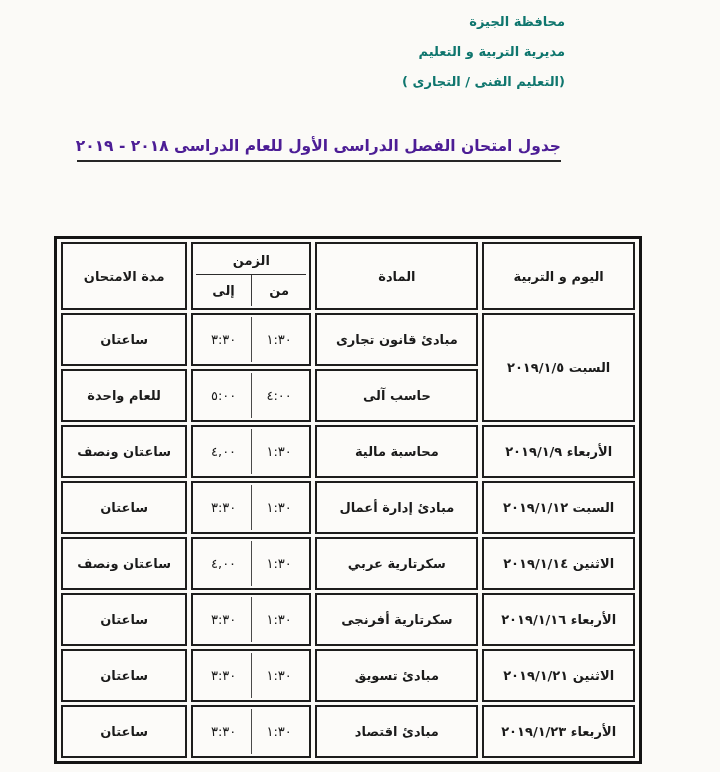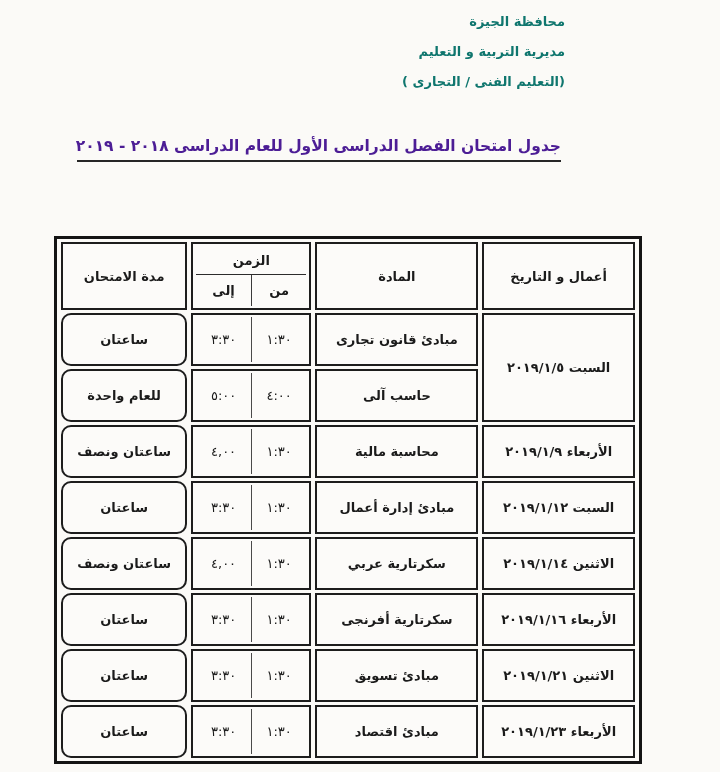--- a/index.html
+++ b/index.html
@@ -83,21 +83,21 @@
   .time-head .zh-bottom span.zh-from{border-left:1.6px solid #3a3a3a;}
   
   .time-pair{display:flex;height:45px;}
   .time-pair span{
     flex:1;display:flex;align-items:center;justify-content:center;
     font-weight:400;font-size:13px;
   }
   .time-pair span.t-from{border-left:1.6px solid #4a4a4a;}
   td.date-cell{font-size:12.5px;}
   td.subject-cell{font-size:13px;}
-  td.duration-cell{font-size:13px;border-radius:10px;}
+  td.duration-cell{font-size:13px;}
   
   .footer-note{
     position:absolute;
     top:742px;right:75px;
     font-size:13px;
     font-weight:600;
     color:#222;
     text-align:right;
     white-space:nowrap;
   }
@@ -117,21 +117,21 @@
 
   <table class="schedule">
     <colgroup>
       <col class="c-date">
         <col class="c-subject">
         <col class="c-time">
         <col class="c-duration">
     </colgroup>
     <thead>
       <tr>
-        <th>أعمال و التاريخ</th>
+        <th>اليوم و التربية</th>
         <th>المادة</th>
         <th class="time-col">
           <div class="time-head">
             <div class="zh-top">الزمن</div>
             <div class="zh-bottom">
               <span class="zh-from">من</span>
               <span class="zh-to">إلى</span>
             </div>
           </div>
         </th>

